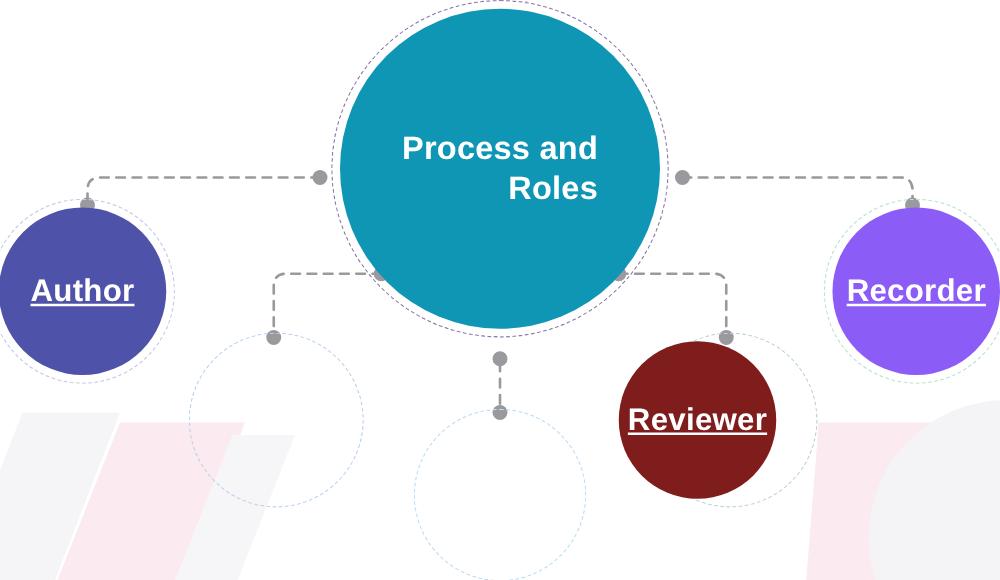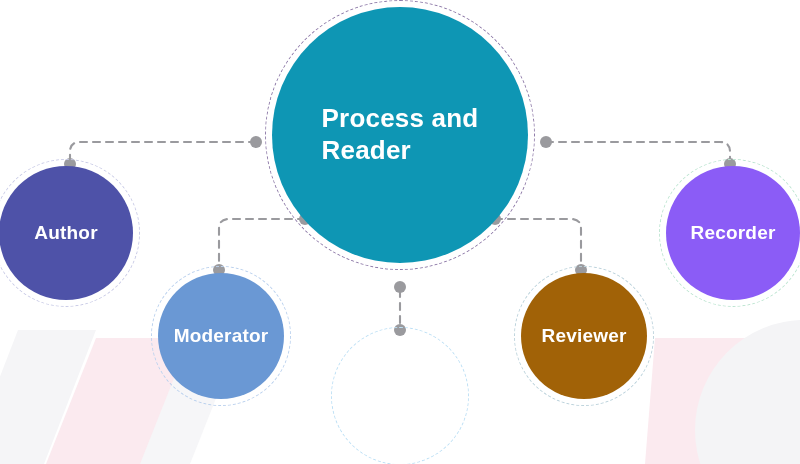--- a/index.html
+++ b/index.html
@@ -51,21 +51,21 @@
   }
 
   
   .node {
     position: absolute;
     border-radius: 50%;
     display: flex;
     align-items: center;
     justify-content: center;
     box-sizing: border-box;
-    text-align: left;
+    text-align: right;
   }
   .node-label {
     color: #ffffff;
     font-weight: bold;
     letter-spacing: 0.2px;
     line-height: 1.22;
     user-select: none;
     padding: 0 4px;
   }
 
@@ -75,21 +75,22 @@
     border-radius: 50%;
     box-sizing: border-box;
     border-style: dashed;
     pointer-events: none;
   }
 
   .hub-label {
     font-size: 26px;
   }
   .spoke-label {
-    font-size: 19px;
+    font-size: 25px;
+    text-decoration: underline;
   }
 </style>
 </head>
 <body>
 
 <div id="canvas">
 
   <svg class="bg-layer" viewBox="0 0 800 464" xmlns="http://www.w3.org/2000/svg" aria-hidden="true">
     <g>
       <polygon points="18,330 96,330 44,464 -34,464" fill="#f5f5f7"></polygon>
@@ -138,38 +139,35 @@
       <path class="conn-path" d="M 546,142 L 720,142 Q 730,142 730,152 L 730,161"></path>
       <circle class="conn-dot" cx="546" cy="142" r="6"></circle>
       <circle class="conn-dot" cx="730" cy="164" r="6"></circle>
     </g>
   </svg>
 
   <div class="halo" style="left:265px; top:0px; width:270px; height:270px; border-width:1.6px; border-color:#8e7aa8;"></div>
   <div class="node" style="left:272px; top:7px; width:256px; height:256px; background:#0e96b4;">
     <div class="node-label hub-label">
       <span>Process and</span><br>
-      <span>Reader</span>
+      <span>Roles</span>
     </div>
   </div>
 
   <div class="halo" style="left:-8px; top:159px; width:148px; height:148px; border-width:1.6px; border-color:#c9cbe6;"></div>
   <div class="node" style="left:-1px; top:166px; width:134px; height:134px; background:#4e52a8;">
     <div class="node-label spoke-label">Author</div>
   </div>
 
   <div class="halo" style="left:151px; top:266px; width:140px; height:140px; border-width:1.6px; border-color:#bcd2ee;"></div>
-  <div class="node" style="left:158px; top:273px; width:126px; height:126px; background:#6a98d4;">
-    <div class="node-label spoke-label">Moderator</div>
-  </div>
 
   <div class="halo" style="left:331px; top:327px; width:138px; height:138px; border-width:1.6px; border-color:#bee0f5;"></div>
 
   <div class="halo" style="left:514px; top:266px; width:140px; height:140px; border-width:1.6px; border-color:#bdd3dc;"></div>
-  <div class="node" style="left:521px; top:273px; width:126px; height:126px; background:#a16207;">
+  <div class="node" style="left:495px; top:273px; width:126px; height:126px; background:#7f1d1d;">
     <div class="node-label spoke-label">Reviewer</div>
   </div>
 
   <div class="halo" style="left:659px; top:159px; width:148px; height:148px; border-width:1.6px; border-color:#bde5d1;"></div>
   <div class="node" style="left:666px; top:166px; width:134px; height:134px; background:#8b5cf6;">
     <div class="node-label spoke-label">Recorder</div>
   </div>
 
 </div>
 

